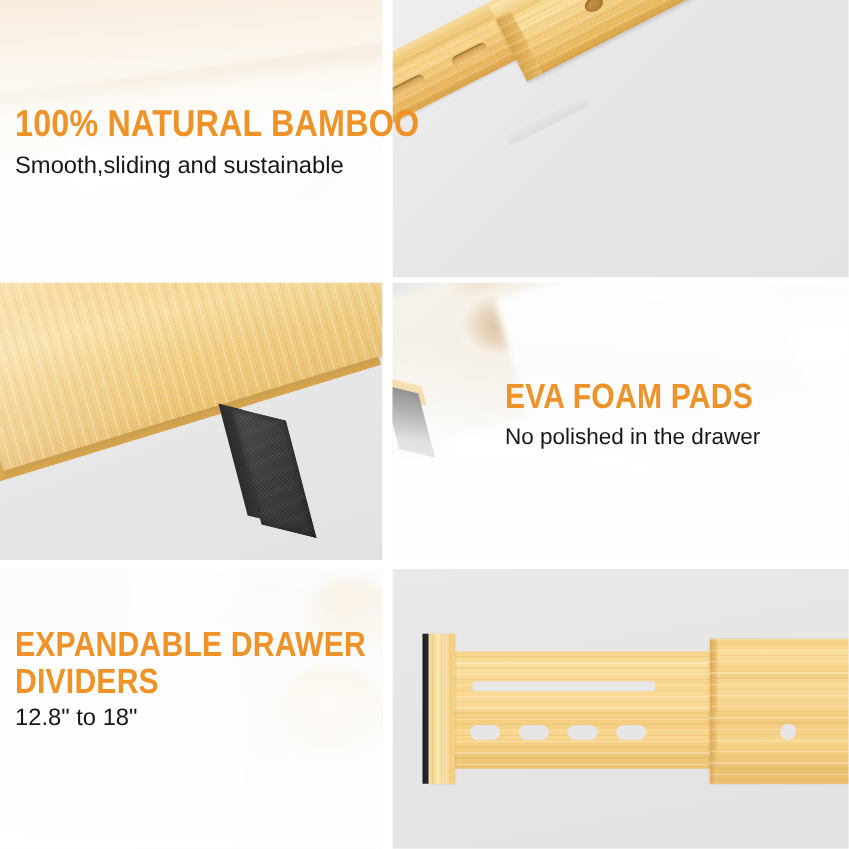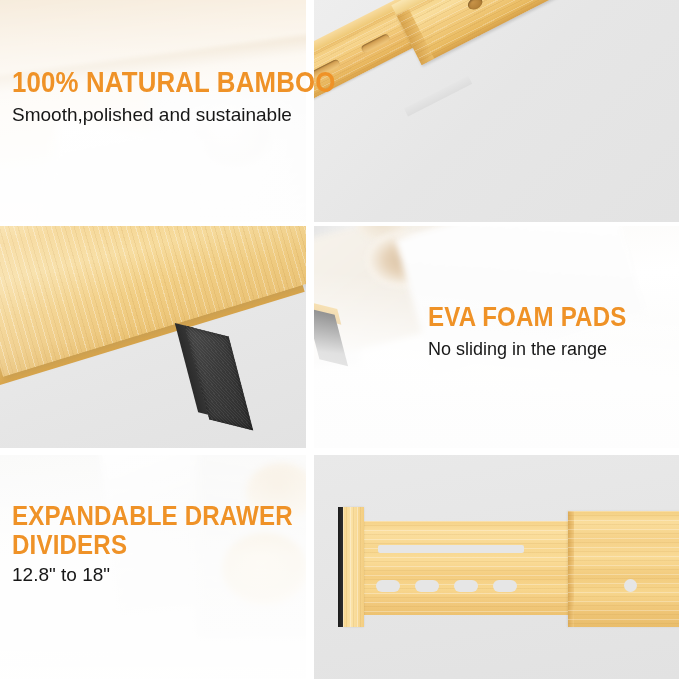--- a/index.html
+++ b/index.html
@@ -166,25 +166,25 @@
     font-weight:bold;color:#ef9227;
     letter-spacing:.2px;line-height:1.04;
     transform:scaleX(.86);transform-origin:left center;
     white-space:nowrap;
   }
   .sub{
     font-family:"Liberation Sans","DejaVu Sans",sans-serif;
     font-weight:400;color:#171717;line-height:1.28;white-space:nowrap;
   }
 
-  #t1{left:12px;top:66px;}
+  #t1{left:12px;top:84px;}
   #t1 .head{font-size:30px;}
   #t1 .sub{font-size:19px;margin-top:6px;}
 
-  #t2{left:428px;top:302px;}
+  #t2{left:404px;top:302px;}
   #t2 .head{font-size:28px;}
   #t2 .sub{font-size:18px;margin-top:7px;}
 
   #t3{left:12px;top:501px;}
   #t3 .head{font-size:28px;}
   #t3 .sub{font-size:19px;margin-top:14px;line-height:1.45;}
 </style>
 </head>
 <body>
 
@@ -282,26 +282,26 @@
   </div>
 
   <div class="gutter" id="gv-top"></div>
   <div class="gutter" id="gv-mid"></div>
   <div class="gutter" id="gv-bot"></div>
   <div class="gutter" id="gh-1"></div>
   <div class="gutter" id="gh-2"></div>
 
   <div class="txt" id="t1">
     <div class="head">100% NATURAL BAMBOO</div>
-    <div class="sub">Smooth,polished and sustainable</div>
+    <div class="sub">Smooth,sliding and sustainable</div>
   </div>
 
   <div class="txt" id="t2">
     <div class="head">EVA FOAM PADS</div>
-    <div class="sub">No sliding in the range</div>
+    <div class="sub">No polished in the drawer</div>
   </div>
 
   <div class="txt" id="t3">
     <div class="head">EXPANDABLE DRAWER</div>
     <div class="head">DIVIDERS</div>
     <div class="sub" style="margin-top:2px;">12.8" to 18"</div>
   </div>
 
 </div>
 

